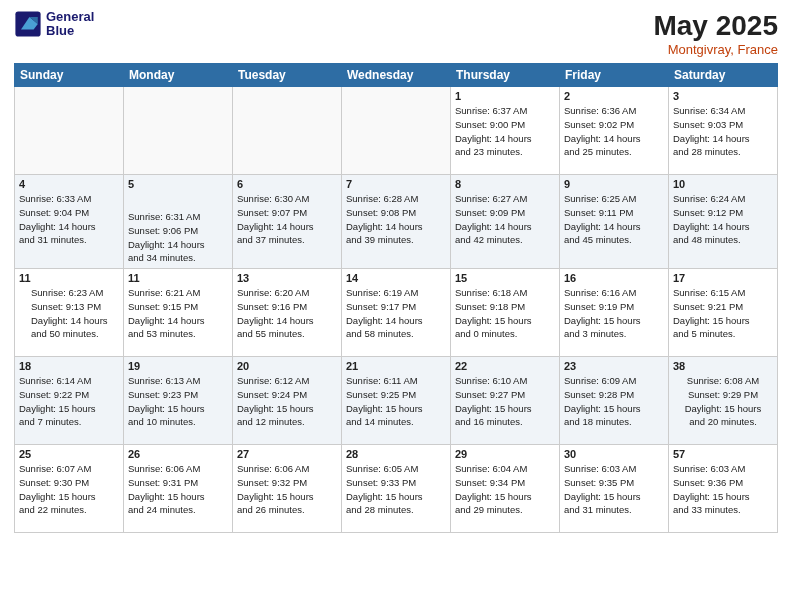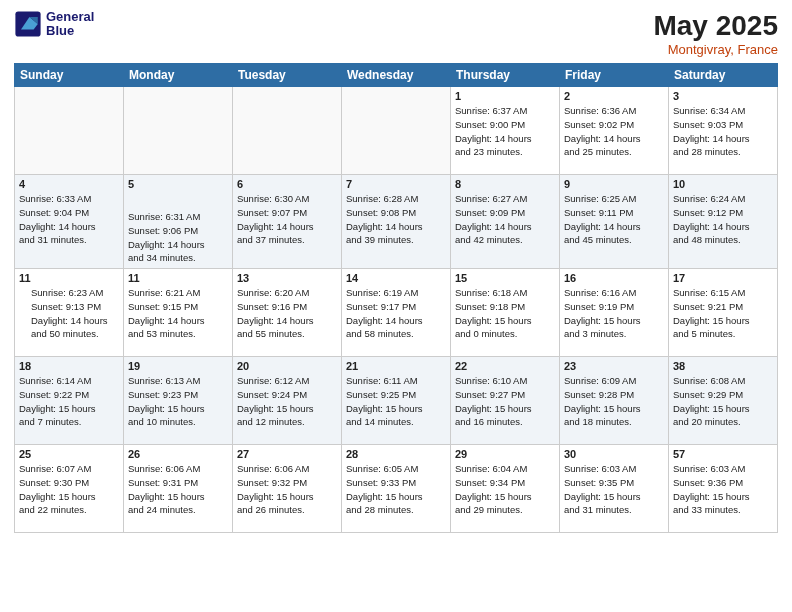--- a/index.html
+++ b/index.html
@@ -292,21 +292,21 @@
           </td>
           <td class="alt-row">
             <span class="day-number">23</span>
             <div class="day-info" style="white-space: pre-line;">Sunrise: 6:09 AM
 Sunset: 9:28 PM
 Daylight: 15 hours
 and 18 minutes.</div>
           </td>
           <td class="alt-row">
             <span class="day-number">38</span>
-            <div class="day-info" style="white-space: pre-line;">Sunrise: 6:08 AM
+            <div class="day-info" style="white-space: pre-line; text-align: center;">Sunrise: 6:08 AM
 Sunset: 9:29 PM
 Daylight: 15 hours
 and 20 minutes.</div>
           </td>
         </tr>
         <tr>
           <td>
             <span class="day-number">25</span>
             <div class="day-info" style="white-space: pre-line;">Sunrise: 6:07 AM
 Sunset: 9:30 PM

